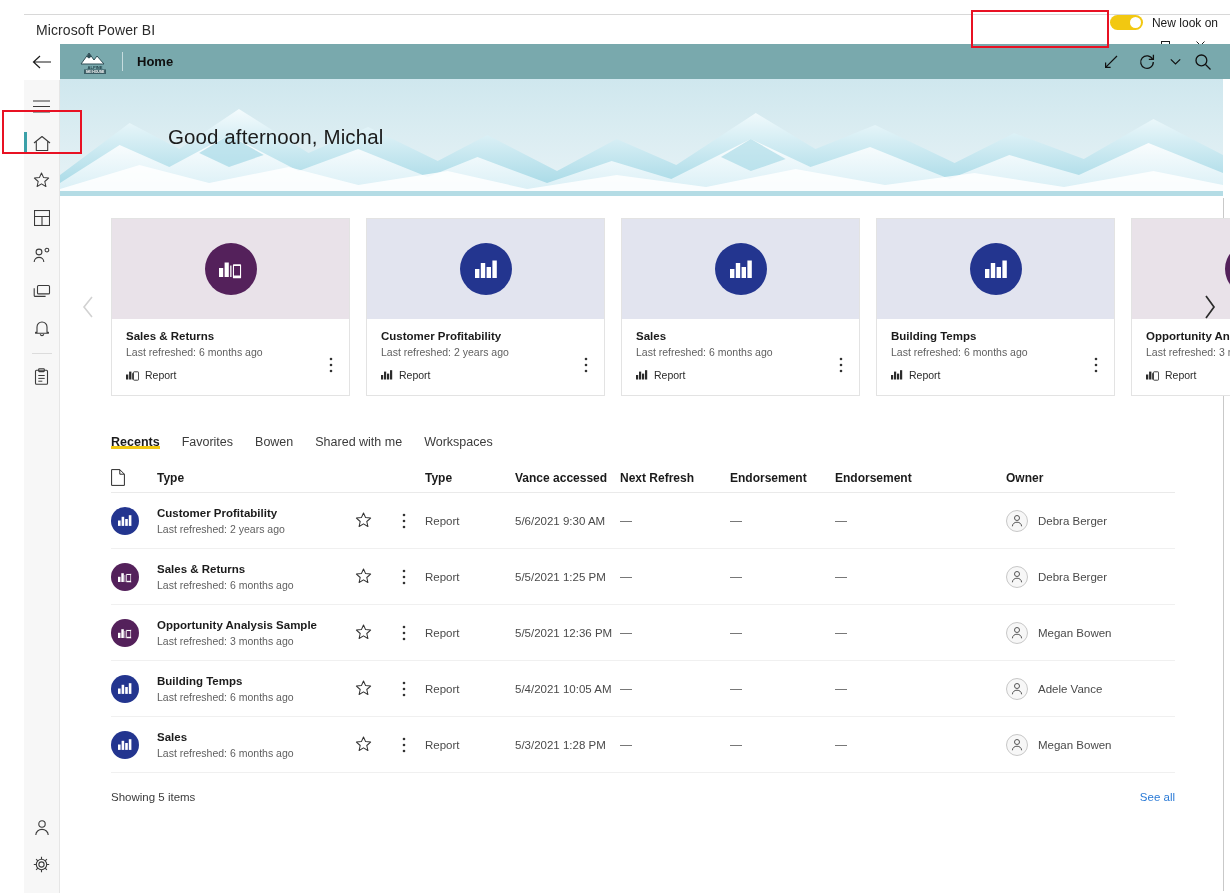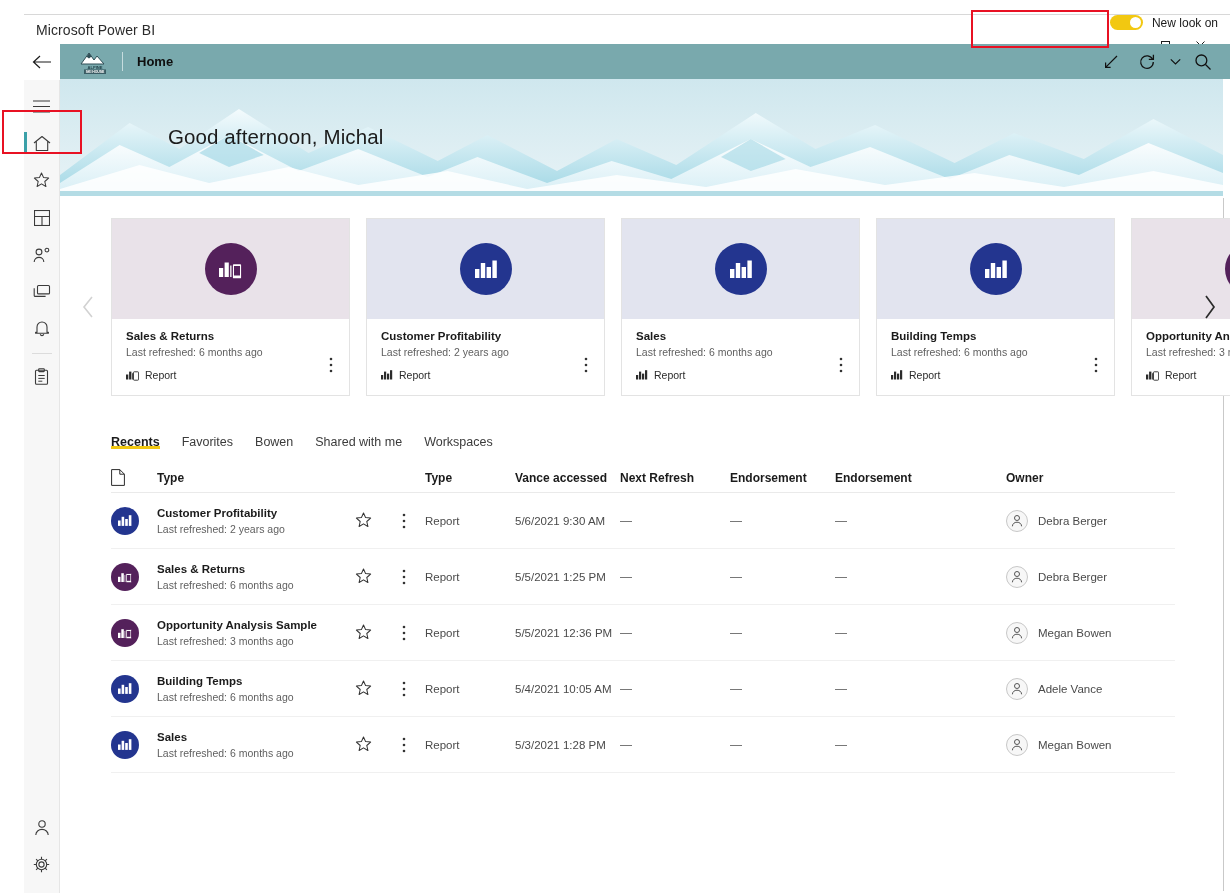--- a/index.html
+++ b/index.html
@@ -820,19 +820,23 @@
                 <circle cx="6" cy="4" r="2.5" fill="none" stroke="#555" stroke-width="1"></circle>
                 <path d="M1.4 12.3c0-2.4 2-4.1 4.6-4.1s4.6 1.7 4.6 4.1" fill="none" stroke="#555" stroke-width="1"></path>
               </svg>
           </div>
           <span class="cell">Megan Bowen</span>
         </div>
       </div>
 
     </div>
 
+    <div class="footer">
+      <span class="footer-left">Showing 5 items</span>
+      <span class="footer-right">See all</span>
+    </div>
 
   </div>
 
   <div class="annot-toggle"></div>
   <div class="annot-home"></div>
 
 </div>
 
 </body></html>

